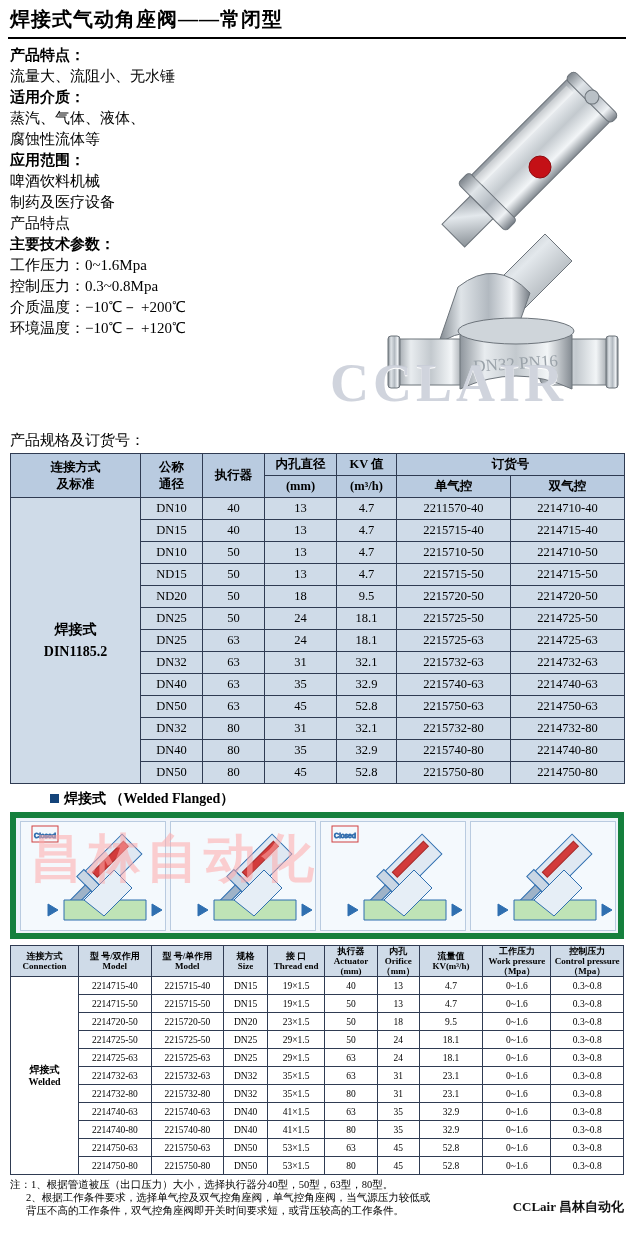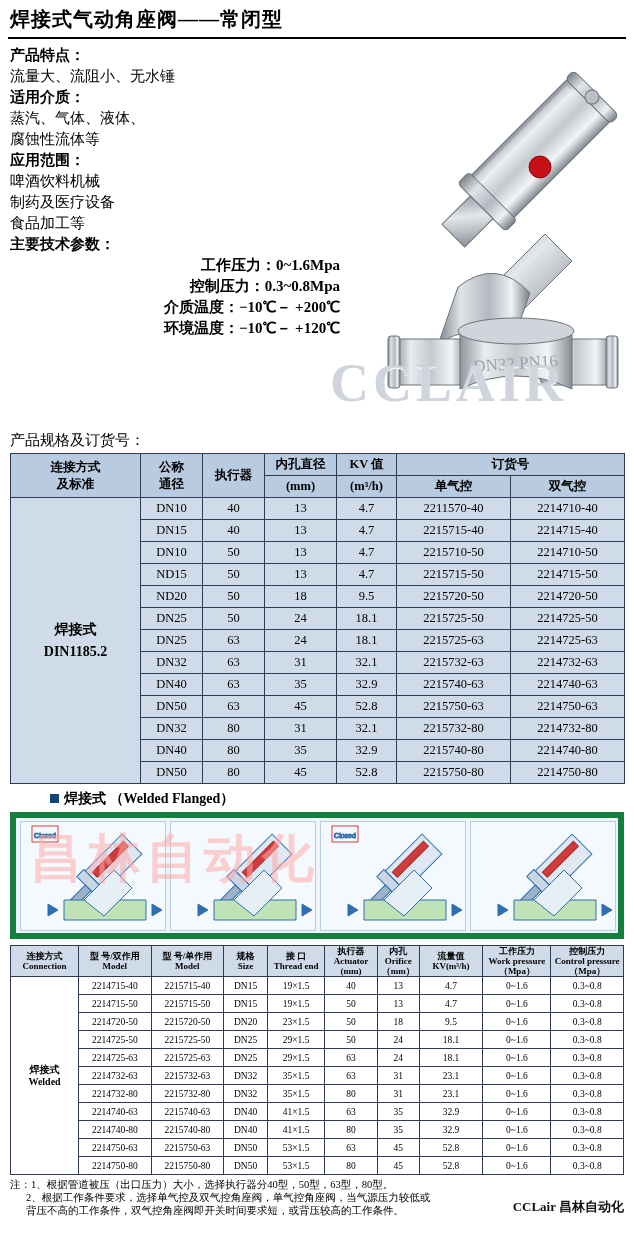--- a/index.html
+++ b/index.html
@@ -25,21 +25,21 @@
 
   
   .top{position:relative;height:390px;}
   .spec{
     position:absolute;left:10px;top:6px;width:330px;
     font-family:"Liberation Serif", serif;
     font-size:15px;line-height:21px;
   }
   .spec .h{font-weight:bold;font-size:15px;}
   .spec .l{font-size:15px;}
-  .spec .b{font-weight:bold;text-align:right;}
+  .spec .b{font-weight:normal;}
 
   
   .photo{
     position:absolute;right:4px;top:0;width:290px;height:390px;
   }
   .wm{
     position:absolute;left:-10px;top:300px;
     font-family:"Liberation Serif", serif;
     font-weight:bold;font-size:54px;letter-spacing:4px;
     color:rgba(200,205,215,.85);
@@ -140,21 +140,21 @@
 
     <div class="spec">
       <div class="h">产品特点：</div>
       <div class="l">流量大、流阻小、无水锤</div>
       <div class="h">适用介质：</div>
       <div class="l">蒸汽、气体、液体、</div>
       <div class="l">腐蚀性流体等</div>
       <div class="h">应用范围：</div>
       <div class="l">啤酒饮料机械</div>
       <div class="l">制药及医疗设备</div>
-      <div class="l">食品加工等</div>
+      <div class="l">产品特点</div>
       <div class="h">主要技术参数：</div>
       <div class="b">工作压力：0~1.6Mpa</div>
       <div class="b">控制压力：0.3~0.8Mpa</div>
       <div class="b">介质温度：−10℃－ +200℃</div>
       <div class="b">环境温度：−10℃－ +120℃</div>
     </div>
 
     <div class="photo">
       <svg width="290" height="390" viewBox="0 0 290 390">
         <defs>

